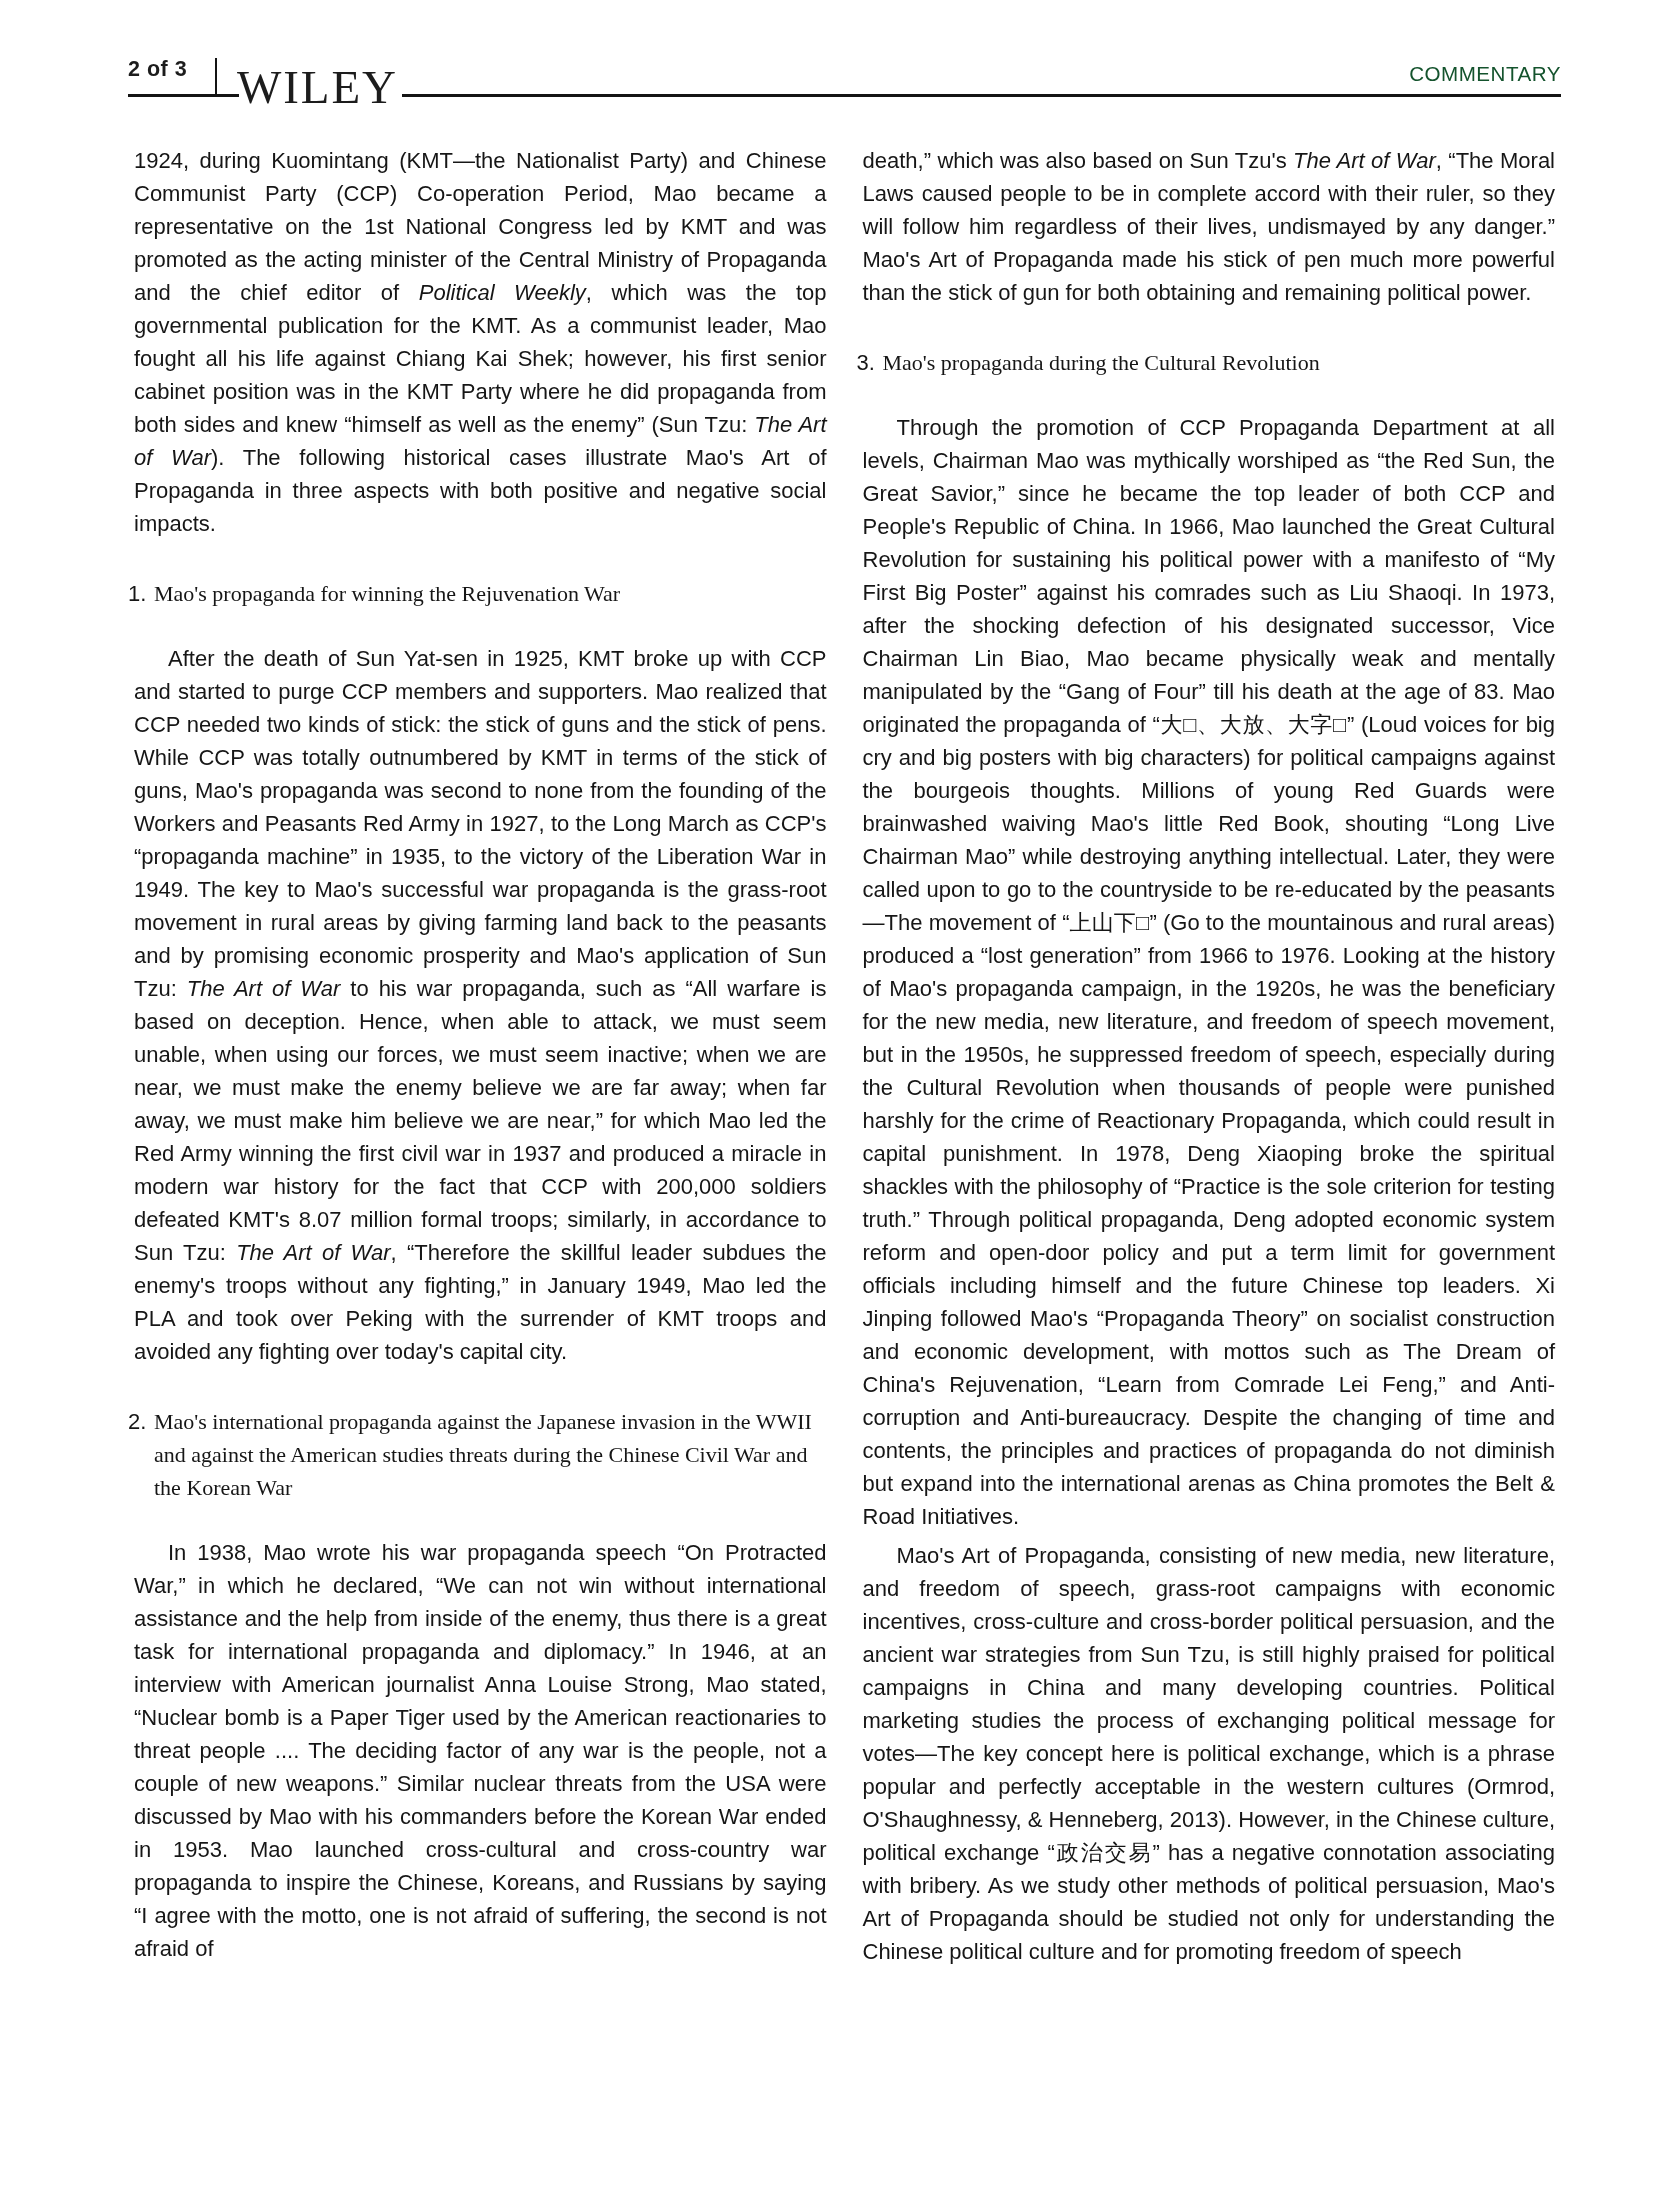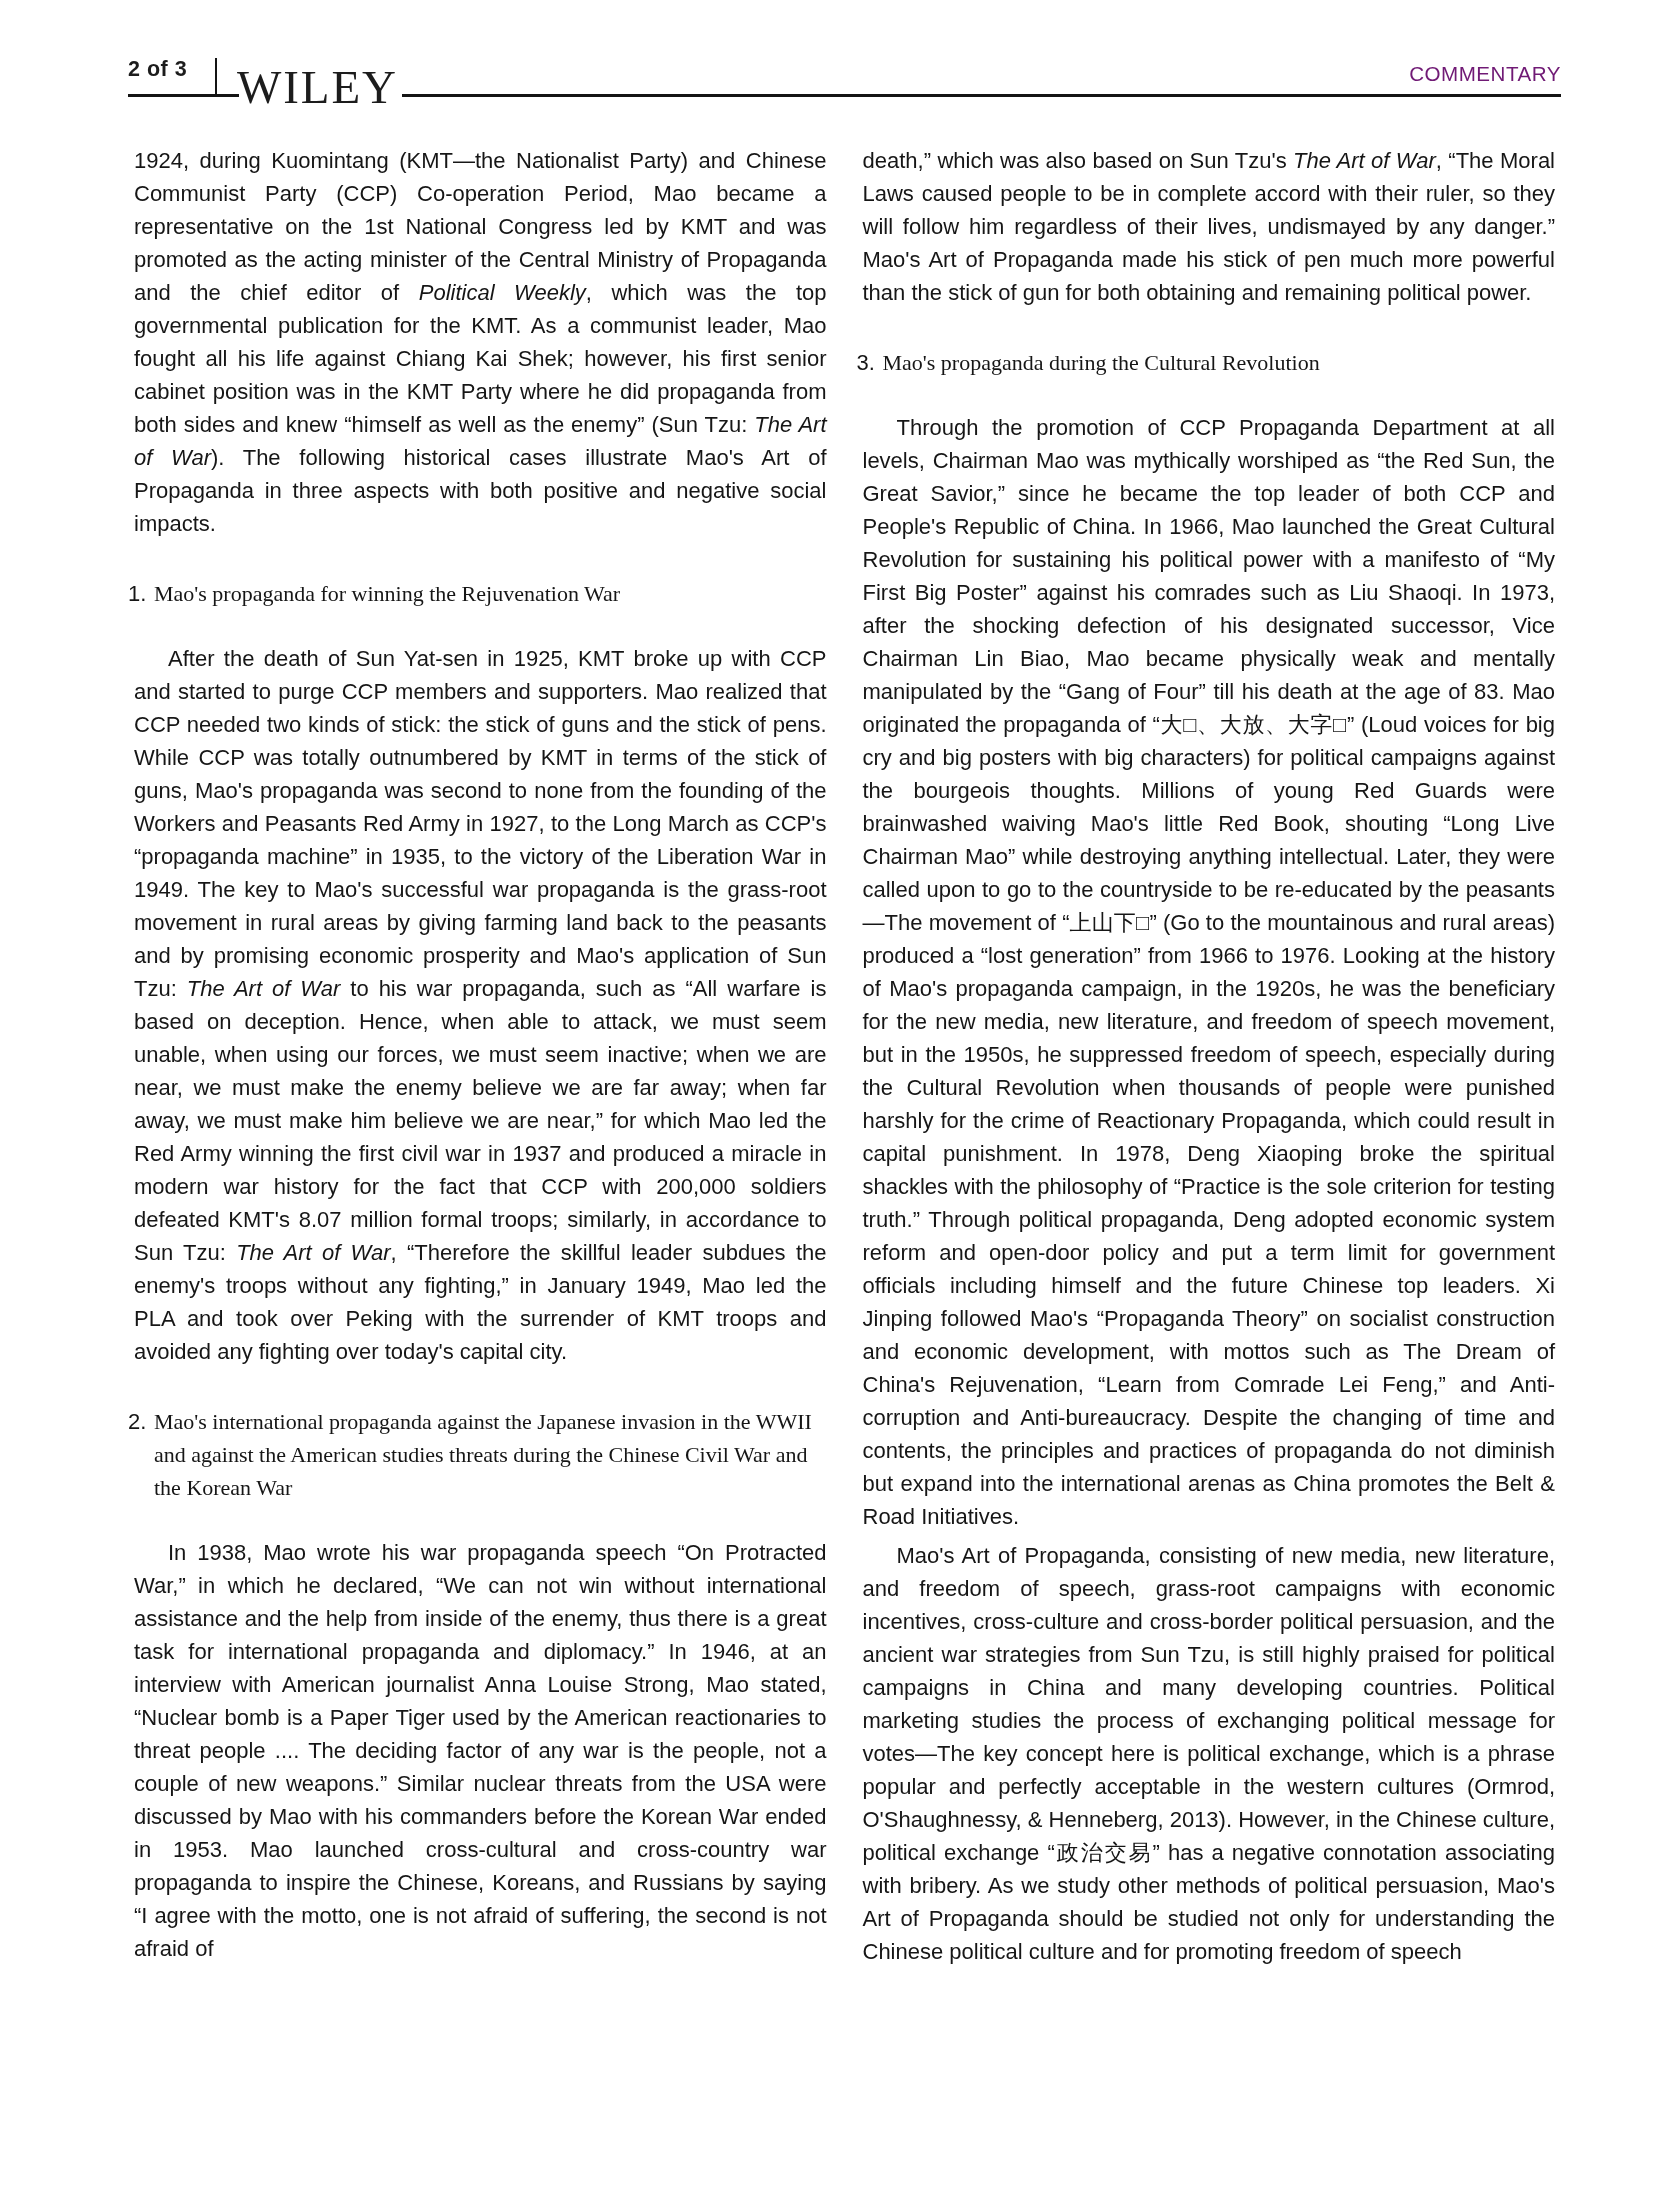--- a/index.html
+++ b/index.html
@@ -21,21 +21,21 @@
   .label-underline { position: absolute; left: 0; bottom: 0; width: 111px; height: 2.8px; background: #141414; }
   .v-rule { position: absolute; left: 87px; bottom: 0; width: 2.3px; height: 39px; background: #141414; }
   .brand {
     position: absolute; left: 109px; bottom: -14px;
     font-family: "Liberation Serif", "DejaVu Serif", serif;
     font-size: 47px; letter-spacing: 1.9px; color: #1c1c1c; line-height: 1;
   }
   .h-rule { position: absolute; left: 274px; right: 0; bottom: 0; height: 2.8px; background: #141414; }
   .running-head {
     position: absolute; right: 0; bottom: 11.2px;
-    font-size: 20.6px; letter-spacing: 0.5px; color: #701a75;
+    font-size: 20.6px; letter-spacing: 0.5px; color: #14532d;
   }
 
   
   .columns { display: flex; gap: 24px; margin: 41px 112px 0 128px; }
   .col {
     flex: 1; min-width: 0;
     font-size: 22px; line-height: 33px;
     text-align: justify;
     hyphens: auto; -webkit-hyphens: auto;
   }

